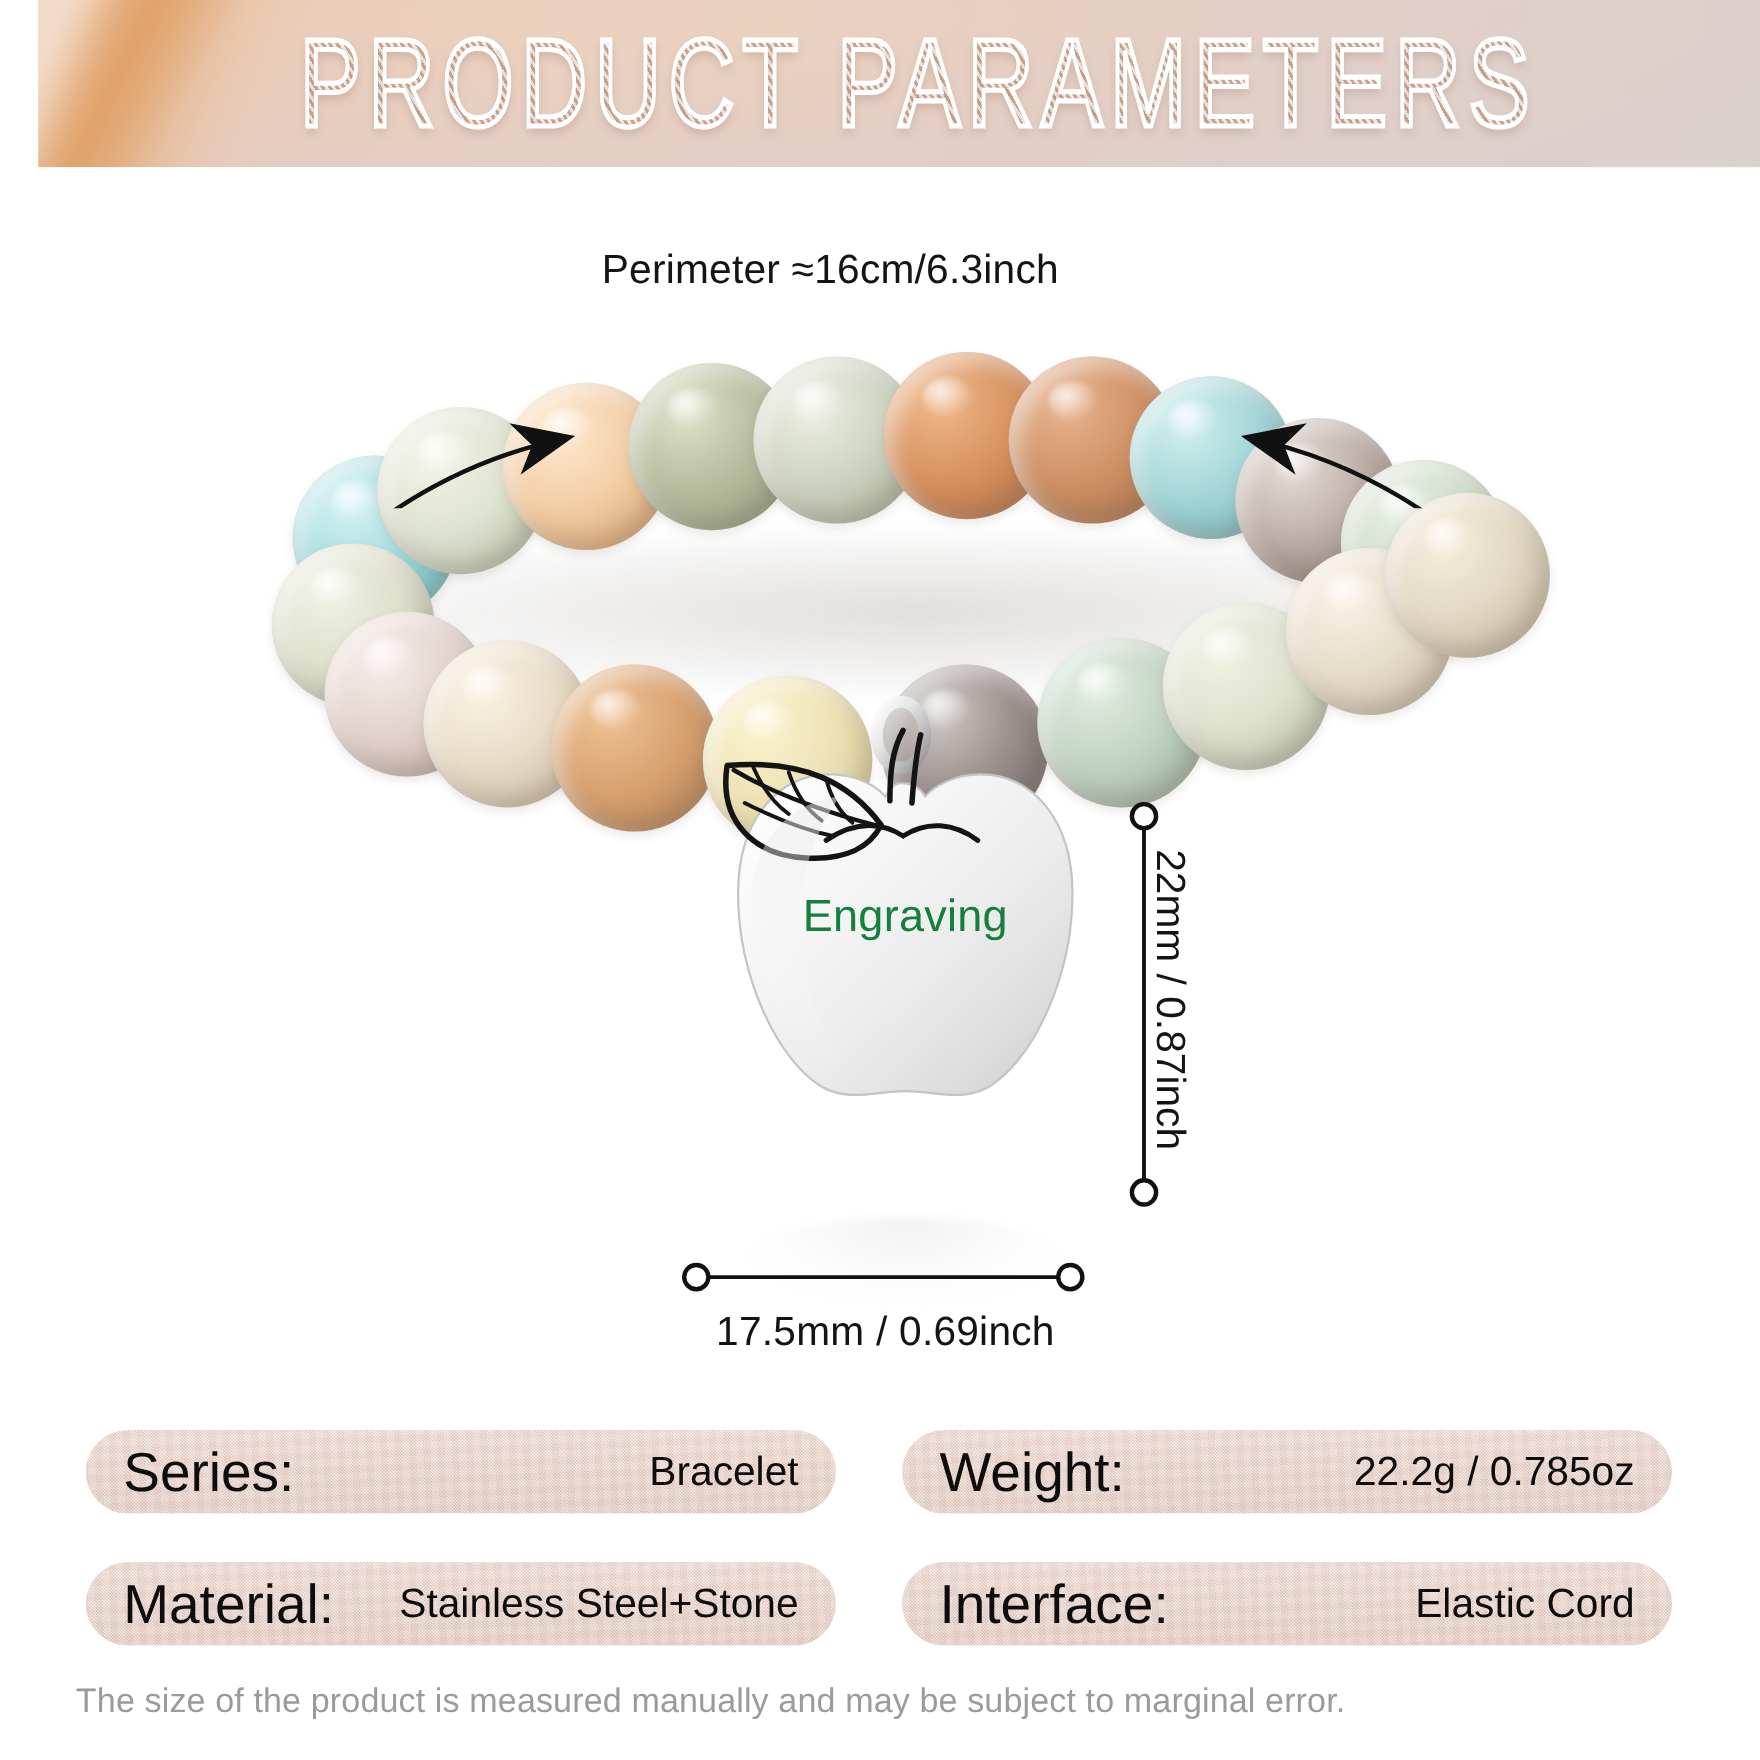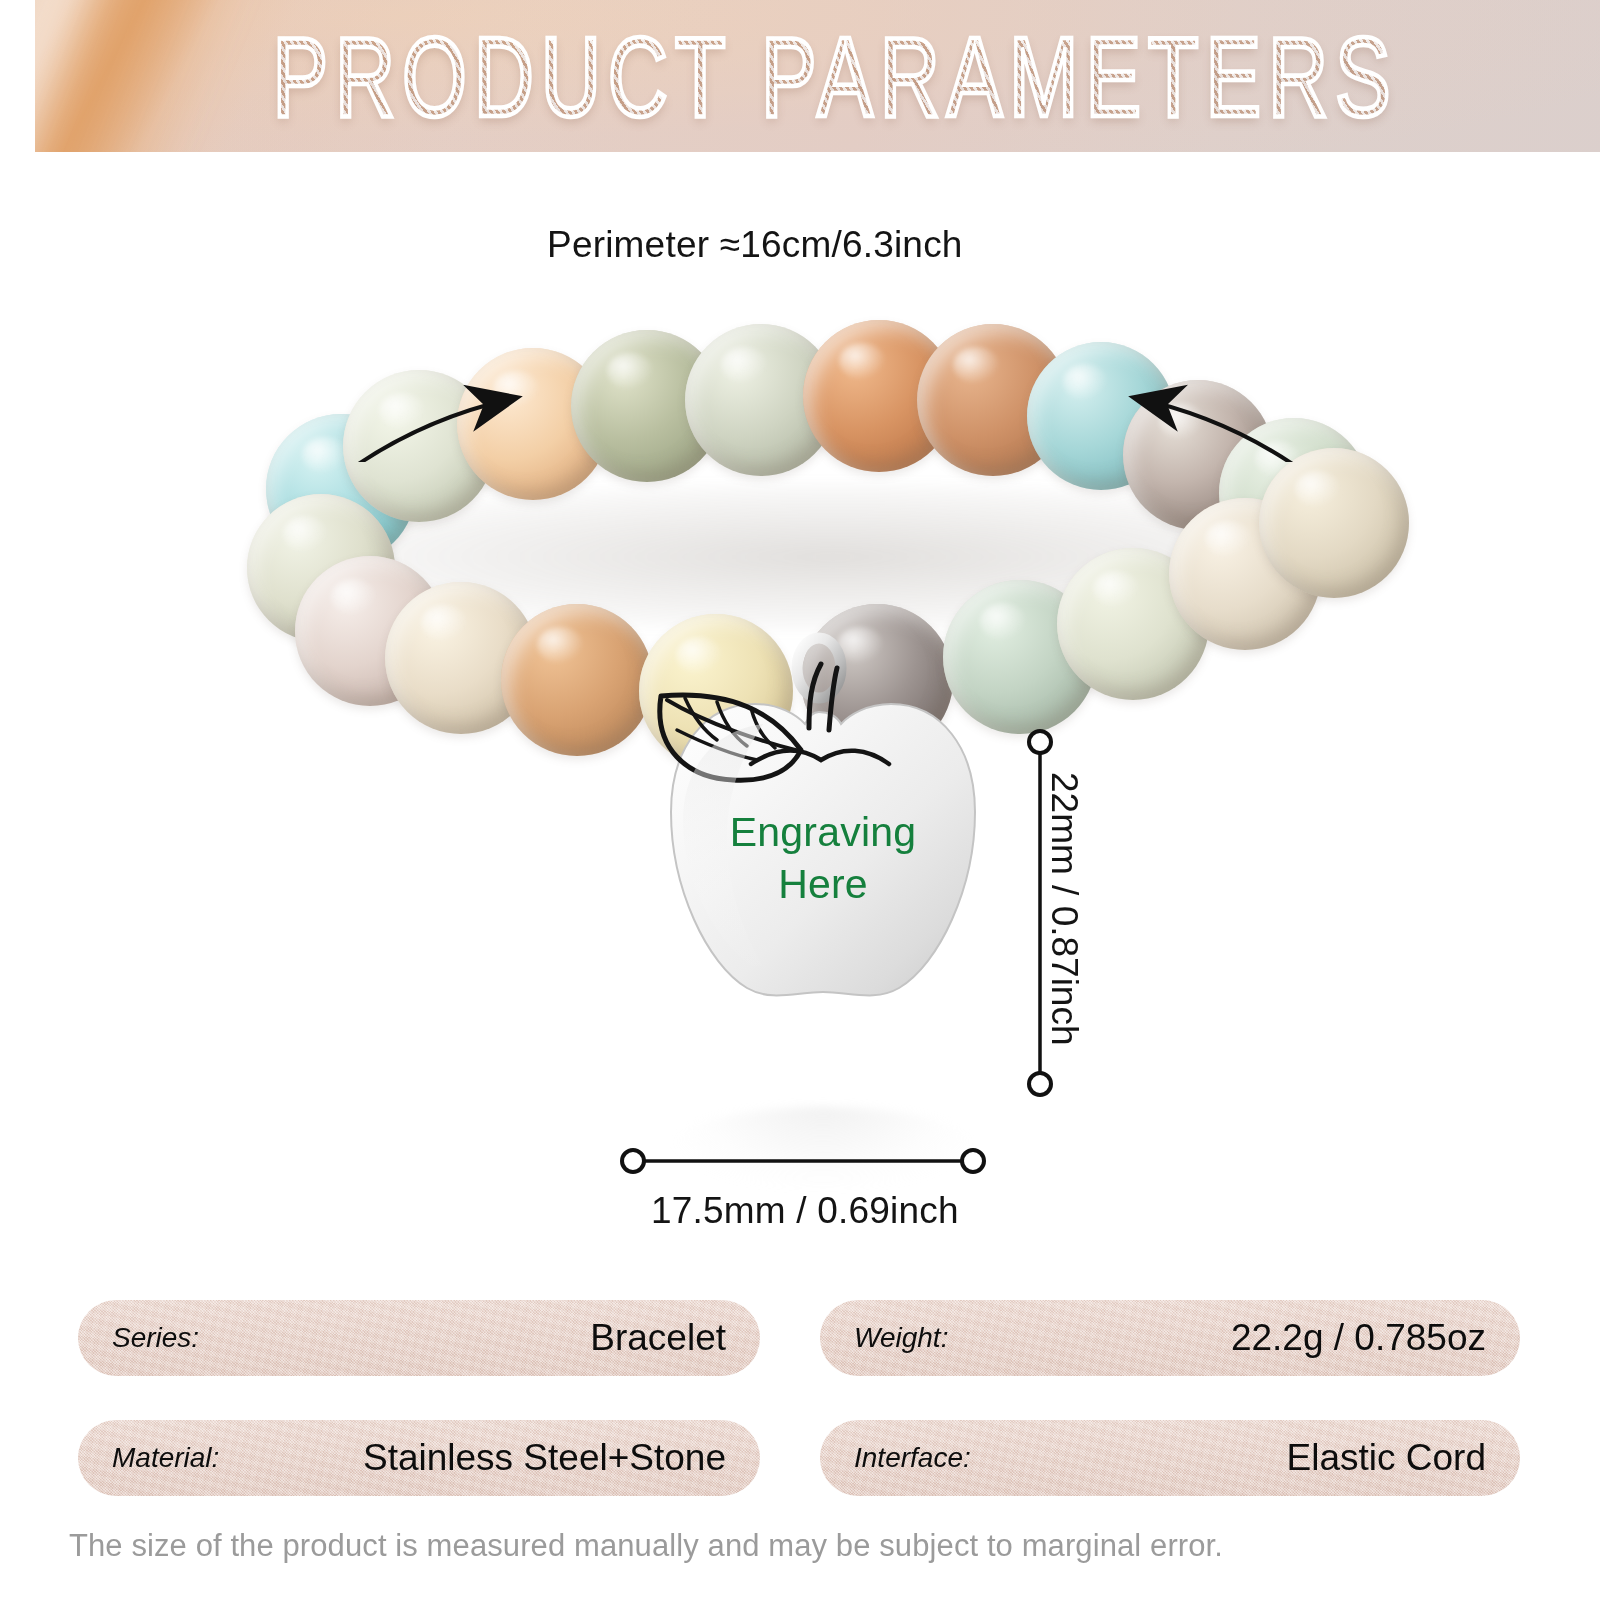--- a/index.html
+++ b/index.html
@@ -110,22 +110,22 @@
   .pill{
     position:absolute;height:76px;border-radius:38px;
     background:
       repeating-linear-gradient(43deg, rgba(255,255,255,.30) 0 1px, rgba(196,160,146,.12) 1px 2px),
       repeating-linear-gradient(133deg, rgba(255,255,255,.22) 0 1px, rgba(190,152,138,.10) 1px 2px),
       linear-gradient(180deg,#ecd9d1 0%, #e7d1c8 48%, #e2cac0 100%);
     display:flex;align-items:center;justify-content:space-between;
     padding:0 34px;box-sizing:border-box;
   }
   .pill .k{
-    color:#0d0d0d;font-size:28px;font-family:"Liberation Sans", sans-serif;
-    font-weight:400;white-space:nowrap;font-style:italic;
+    color:#0d0d0d;font-size:50px;font-family:"Liberation Sans", sans-serif;
+    font-weight:400;white-space:nowrap;
   }
   .pill .v{
     color:#0d0d0d;font-size:37px;font-family:"Liberation Sans", sans-serif;
     font-weight:400;white-space:nowrap;
   }
   .note{
     position:absolute;left:0;width:1292px;top:1528px;text-align:center;
     color:#9b9b9b;font-size:31px;font-family:"Liberation Sans", sans-serif;
     letter-spacing:.1px;
   }
@@ -226,21 +226,20 @@
         <path d="M94,82 C100,100 110,116 124,126" fill="none" stroke="#141414" stroke-width="3.5" stroke-linecap="round"></path>
         <path d="M128,88 C132,104 140,118 152,128" fill="none" stroke="#141414" stroke-width="3.5" stroke-linecap="round"></path>
         <path d="M54,110 C78,122 106,134 134,140" fill="none" stroke="#141414" stroke-width="3.5" stroke-linecap="round"></path>
 
         <path d="M128,144 C152,128 176,126 198,140 C220,126 244,128 266,144" fill="none" stroke="#141414" stroke-width="4.5" stroke-linecap="round"></path>
 
         <path d="M60,200 C60,150 90,110 140,104 C116,140 104,178 104,216 C104,268 122,322 148,358 C100,336 60,268 60,200 Z" fill="url(#refl)"></path>
       </svg>
       <div class="charm-text">
         <div>Engraving</div>
-        <div>Here</div>
       </div>
     </div>
 
     <div style="position:absolute;left:650px;top:955px;width:300px;height:80px;border-radius:50%/40px;
                 background:radial-gradient(ellipse at 50% 0%, rgba(210,210,210,.30) 0%, rgba(235,235,235,.10) 55%, rgba(255,255,255,0) 80%);
                 filter:blur(4px);"></div>
 
     <svg width="120" height="420" style="position:absolute;left:960px;top:570px;">
       <line x1="57" y1="27" x2="57" y2="354" stroke="#111" stroke-width="3.5"></line>
       <circle cx="57" cy="20" r="11" fill="#fff" stroke="#111" stroke-width="4"></circle>

